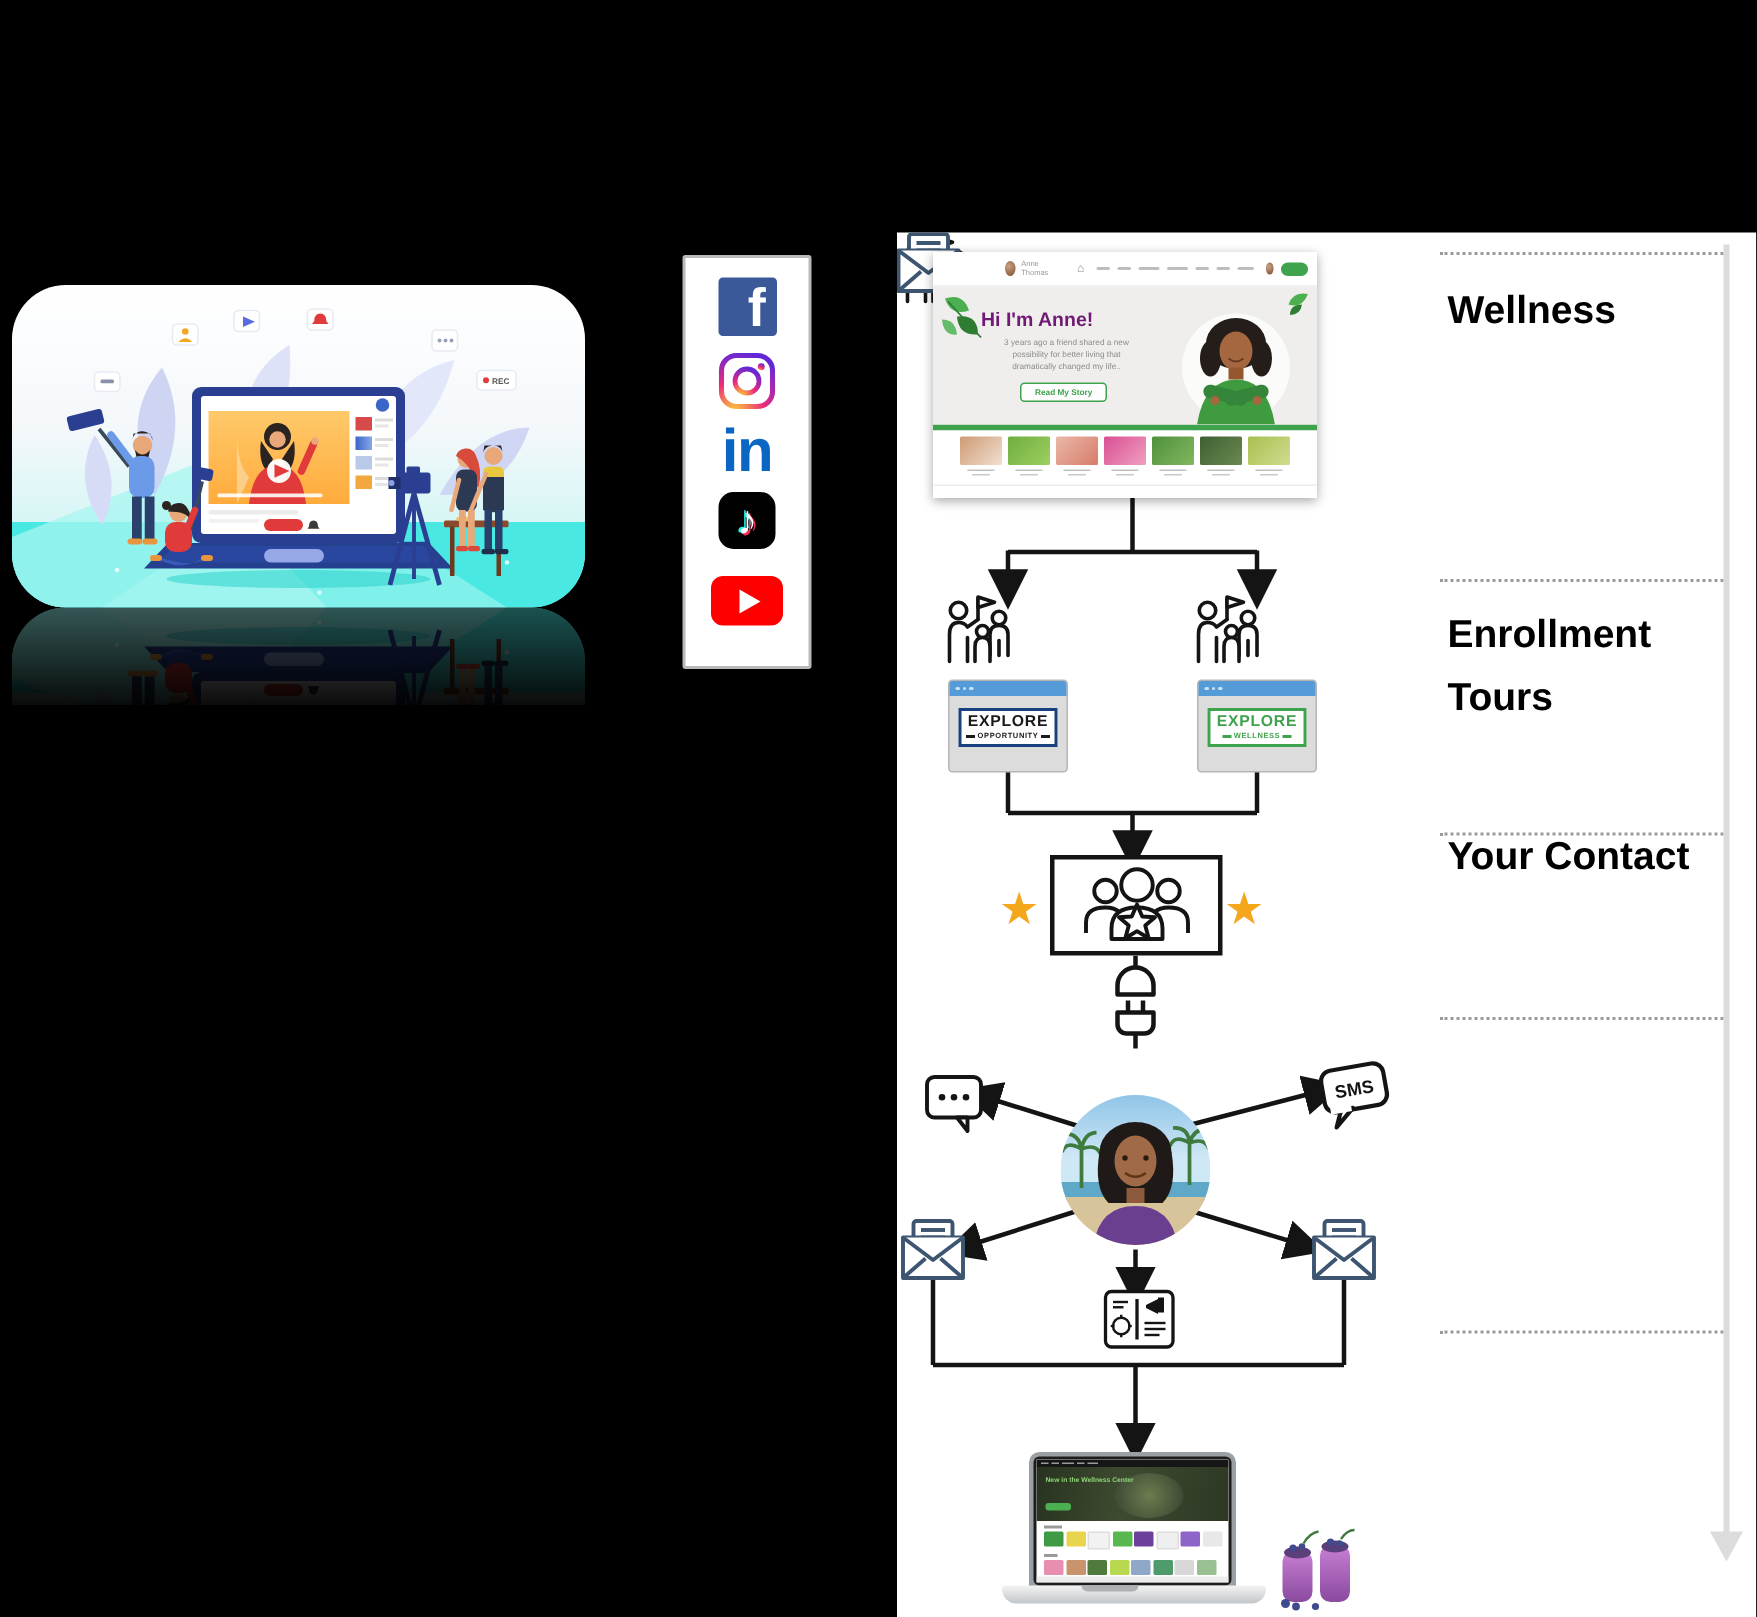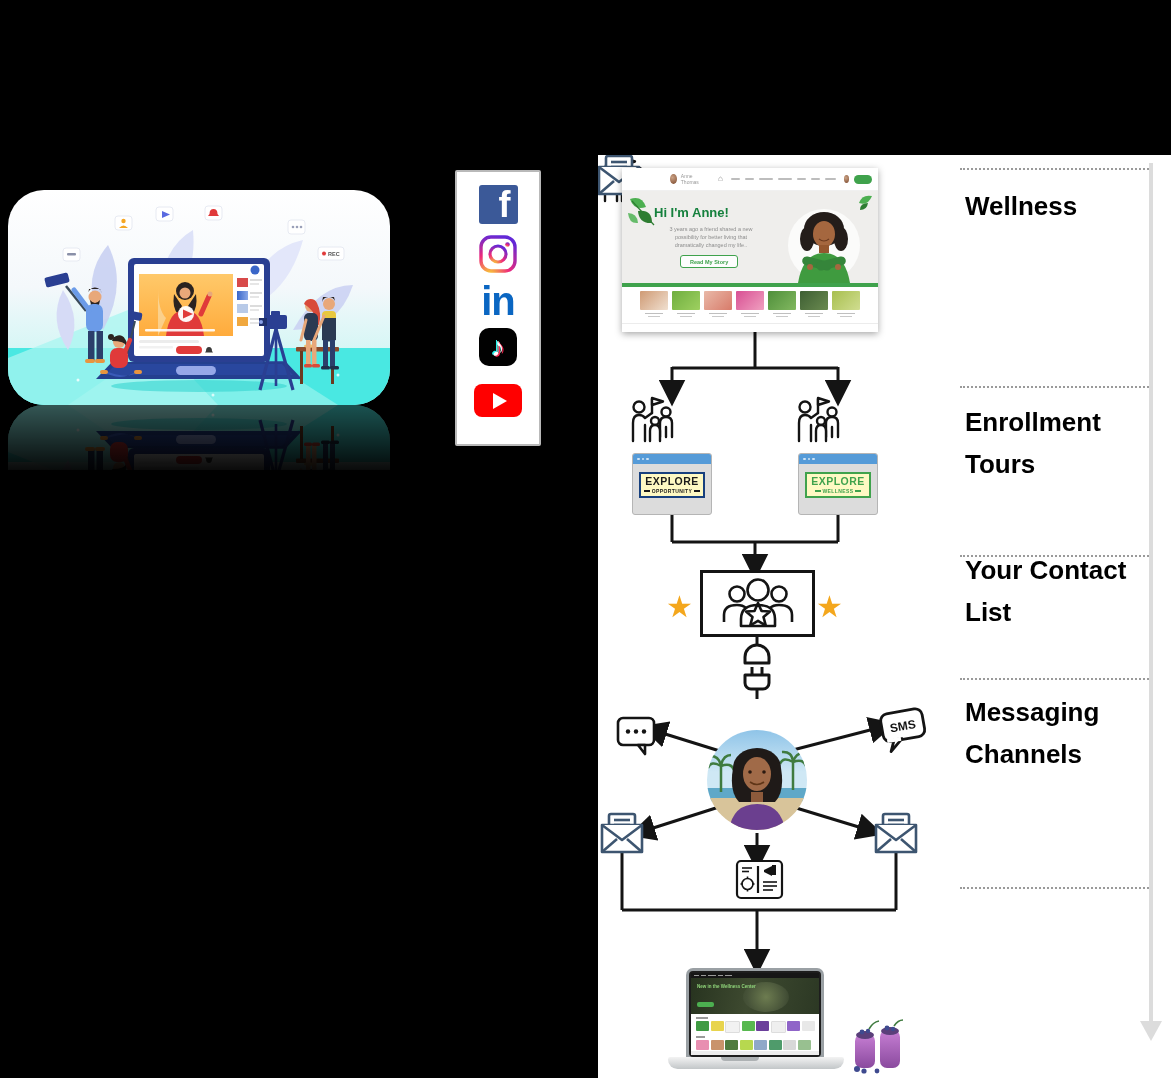--- a/index.html
+++ b/index.html
@@ -38,41 +38,41 @@
   .hub-avatar{width:10px;height:10px;border-radius:50%;
     background:radial-gradient(circle at 35% 35%, #caa184, #7c4a2e);margin-left:42px;}
   .hub-name{font-size:5px;color:#9a9a9a;margin-left:4px;}
   .hub-home{font-size:8px;color:#8a8a8a;margin-left:16px;line-height:8px;}
   .hub-nav{display:flex;gap:5px;margin-left:8px;align-items:center;}
   .hub-nav i{display:block;width:9px;height:2px;background:#bdbdbd;border-radius:1px;}
   .hub-avatar2{width:8px;height:8px;border-radius:50%;
     background:radial-gradient(circle at 35% 35%, #caa184, #7c4a2e);margin-left:8px;}
   .hub-cta{width:26px;height:9px;background:#3fa24c;border-radius:5px;margin-left:5px;}
   .hub-hero{position:relative;height:92px;background:#efeeec;}
-  .hub-h1{position:absolute;left:32px;top:14px;font-size:13px;font-weight:bold;color:#15803d;}
+  .hub-h1{position:absolute;left:32px;top:14px;font-size:13px;font-weight:bold;color:#701a75;}
   .hub-body{position:absolute;left:14px;top:34px;width:150px;text-align:center;
     font-size:5.5px;color:#8d8d8d;line-height:8px;}
   .hub-btn{position:absolute;left:58px;top:64px;font-size:5.5px;color:#3fa24c;
     border:1px solid #3fa24c;border-radius:3px;padding:2.5px 9px;background:#fdfdfd;font-weight:bold;}
   .hub-bar{height:4px;background:#3fa24c;}
   .hub-thumbs{height:32px;display:flex;justify-content:center;gap:4px;padding-top:4px;background:#fff;}
   .thumb{width:28px;}
   .thumb .img{width:28px;height:19px;border-radius:1px;}
   .thumb .c1{width:18px;height:1.5px;background:#bfbfbf;margin:2.5px auto 0;}
   .thumb .c2{width:12px;height:1.5px;background:#c9c9c9;margin:1.5px auto 0;}
   .hub-foot{height:13px;border-top:1px solid #ececec;background:#fff;}
 
   
   .explore{width:80px;height:62px;border:1px solid #b5b5b5;border-radius:3px;background:#dcdcdc;
     box-sizing:border-box;}
   .ex-titlebar{height:10px;background:#559bd8;border-radius:2px 2px 0 0;display:flex;
     align-items:center;gap:2px;padding-left:4px;}
   .ex-titlebar i{width:2.5px;height:2.5px;border-radius:50%;background:#cfe3f5;display:block;}
   .ex-badge{margin:8px auto 0;width:62px;text-align:center;border:2px solid;padding:1px 0 2px;
-    background:#fef9c3;}
+    background:#ffffff;}
   .ex-l1{font-size:10.5px;font-weight:800;letter-spacing:.5px;}
   .ex-l2{display:flex;align-items:center;justify-content:center;gap:2px;margin-top:1px;}
   .ex-l2 i{display:block;width:6px;height:1.5px;background:currentColor;}
   .ex-l2 span{font-size:5px;font-weight:700;letter-spacing:.4px;}
   .explore.opp{color:#1a1a1a;} .explore.opp .ex-badge{border-color:#17407e;}
   .explore.wel{color:#3fa24c;} .explore.wel .ex-badge{border-color:#3fa24c;}
 
   
   .contact-box{left:102px;top:415px;width:115px;height:67px;border:3.5px solid #141414;
     background:#fff;box-sizing:border-box;display:flex;align-items:center;justify-content:center;}
@@ -662,23 +662,18 @@
 
     <div class="abs rail-label" style="top:30px">
       <div>Wellness</div>
     </div>
     <div class="abs rail-label" style="top:246px">
       <div>Enrollment</div>
       <div>Tours</div>
     </div>
     <div class="abs rail-label" style="top:394px">
       <div>Your Contact</div>
-      <div>List</div>
-    </div>
-    <div class="abs rail-label" style="top:536px">
-      <div>Messaging</div>
-      <div>Channels</div>
     </div>
 
     <div class="abs vline"></div>
     <div class="abs vline-arrow"></div>
   </div>
 </div>
 
 </body></html>

